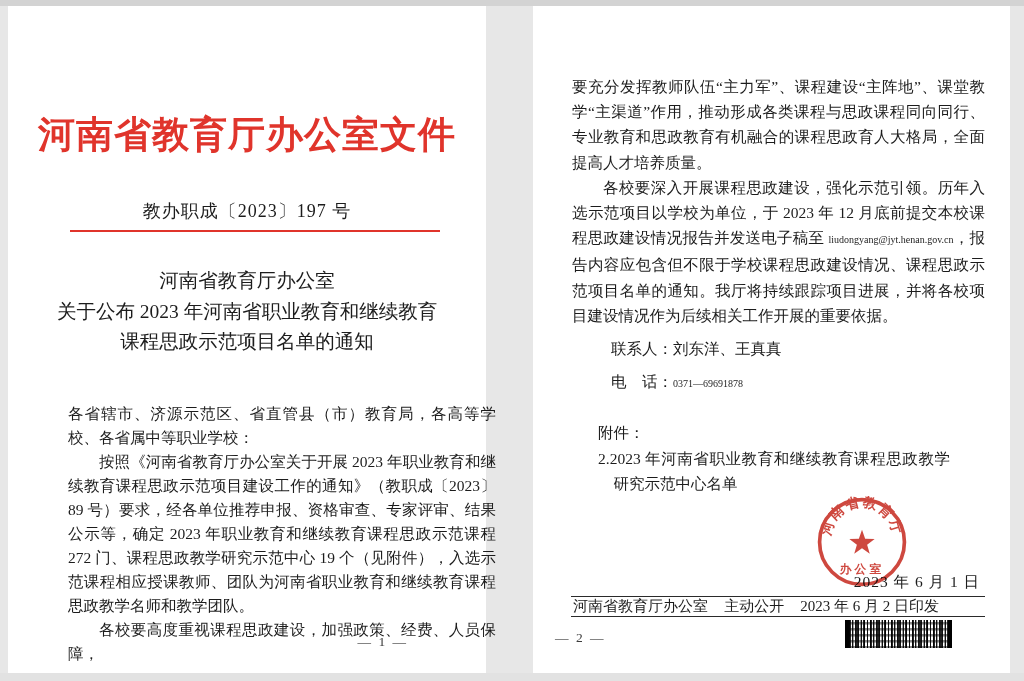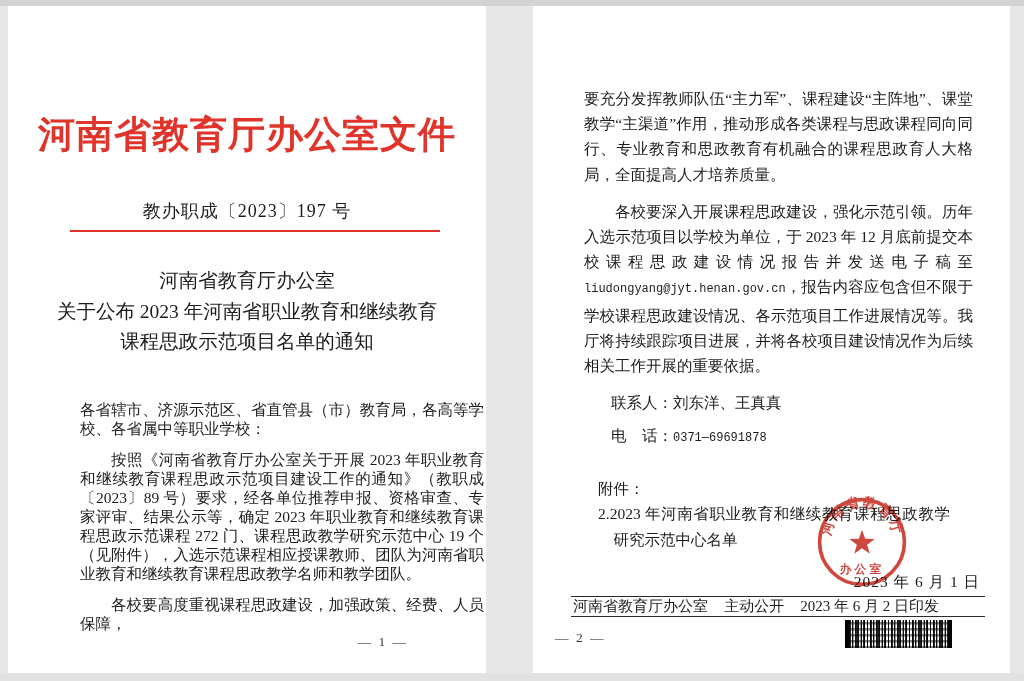--- a/index.html
+++ b/index.html
@@ -31,31 +31,31 @@
     position:absolute; top:224px; left:62px; width:370px; height:2px;
     background:#e0342b;
   }
   .doc-title {
     position:absolute; top:260px; left:0; width:100%;
     text-align:center; font-size:19.5px; line-height:30.5px;
   }
   .body-text {
     position:absolute; text-align:justify; font-size:15.5px;
   }
-  .body-text p { margin:12px; }
+  .body-text p { margin:0; }
   .indent { text-indent:2em; }
-  .bt-left  { top:382px; left:60px; width:428px; line-height:19px; }
+  .bt-left  { top:396px; left:60px; width:428px; line-height:24px; }
   .bt-right { top:68px;  left:39px; width:413px; line-height:25.2px; }
 
   .pageno { position:absolute; font-size:13.5px; letter-spacing:2px; color:#3c3c3c; }
   .pageno-1 { top:628px; right:78px; }
   .pageno-2 { top:624px; left:22px;  }
 
   
-  .mono { font-family:Liberation Mono, monospace; font-size:12px; }
+  .mono { font-family:Liberation Serif, serif; font-size:10px; }
   .contact-block p { margin:8px; }
 
   .attachment { display:flex; margin-top:24px; margin-left:26px; line-height:25.5px;flex-direction:column; }
   .att-label { white-space:nowrap; }
   .att-items { width:352px; }
   .att-item { padding-left:1em; text-indent:-1em; }
 
   .issue-date {
     position:absolute; top:566px; right:30px; font-size:15.5px;
     letter-spacing:1px; white-space:nowrap;
@@ -102,21 +102,21 @@
     <p class="indent">按照《河南省教育厅办公室关于开展 2023 年职业教育和继续教育课程思政示范项目建设工作的通知》（教职成〔2023〕89 号）要求，经各单位推荐申报、资格审查、专家评审、结果公示等，确定 2023 年职业教育和继续教育课程思政示范课程 272 门、课程思政教学研究示范中心 19 个（见附件），入选示范课程相应授课教师、团队为河南省职业教育和继续教育课程思政教学名师和教学团队。</p>
     <p class="indent">各校要高度重视课程思政建设，加强政策、经费、人员保障，</p>
   </div>
 
   <div class="pageno pageno-1">— 1 —</div>
 </div>
 
 <div class="page page-right">
   <div class="body-text bt-right">
     <p>要充分发挥教师队伍“主力军”、课程建设“主阵地”、课堂教学“主渠道”作用，推动形成各类课程与思政课程同向同行、专业教育和思政教育有机融合的课程思政育人大格局，全面提高人才培养质量。</p>
-    <p class="indent"><span>各校要深入开展课程思政建设，强化示范引领。历年入选示范项目以学校为单位，于 2023 年 12 月底前提交本校课程思政建设情况报告并发送电子稿至 </span><span class="mono">liudongyang@jyt.henan.gov.cn</span><span>，报告内容应包含但不限于学校课程思政建设情况、各示范项目工作进展情况等。我厅将持续跟踪项目进展，并将各校项目建设情况作为后续相关工作开展的重要依据。</span></p>
+    <p class="indent"><span>各校要深入开展课程思政建设，强化示范引领。历年入选示范项目以学校为单位，于 2023 年 12 月底前提交本校课程思政建设情况报告并发送电子稿至 </span><span class="mono">liudongyang@jyt.henan.gov.cn</span><span>，报告内容应包含但不限于学校课程思政建设情况、课程思政示范项目名单的通知。我厅将持续跟踪项目进展，并将各校项目建设情况作为后续相关工作开展的重要依据。</span></p>
     <div class="contact-block">
       <p class="indent"><span>联系人：</span><span>刘东洋、王真真</span></p>
       <p class="indent"><span>电　话：</span><span class="mono">0371—69691878</span></p>
     </div>
     <div class="attachment">
       <span class="att-label">附件：</span>
       <div class="att-items">
         <div class="att-item">2.2023 年河南省职业教育和继续教育课程思政教学研究示范中心名单</div>
       </div>
     </div>

